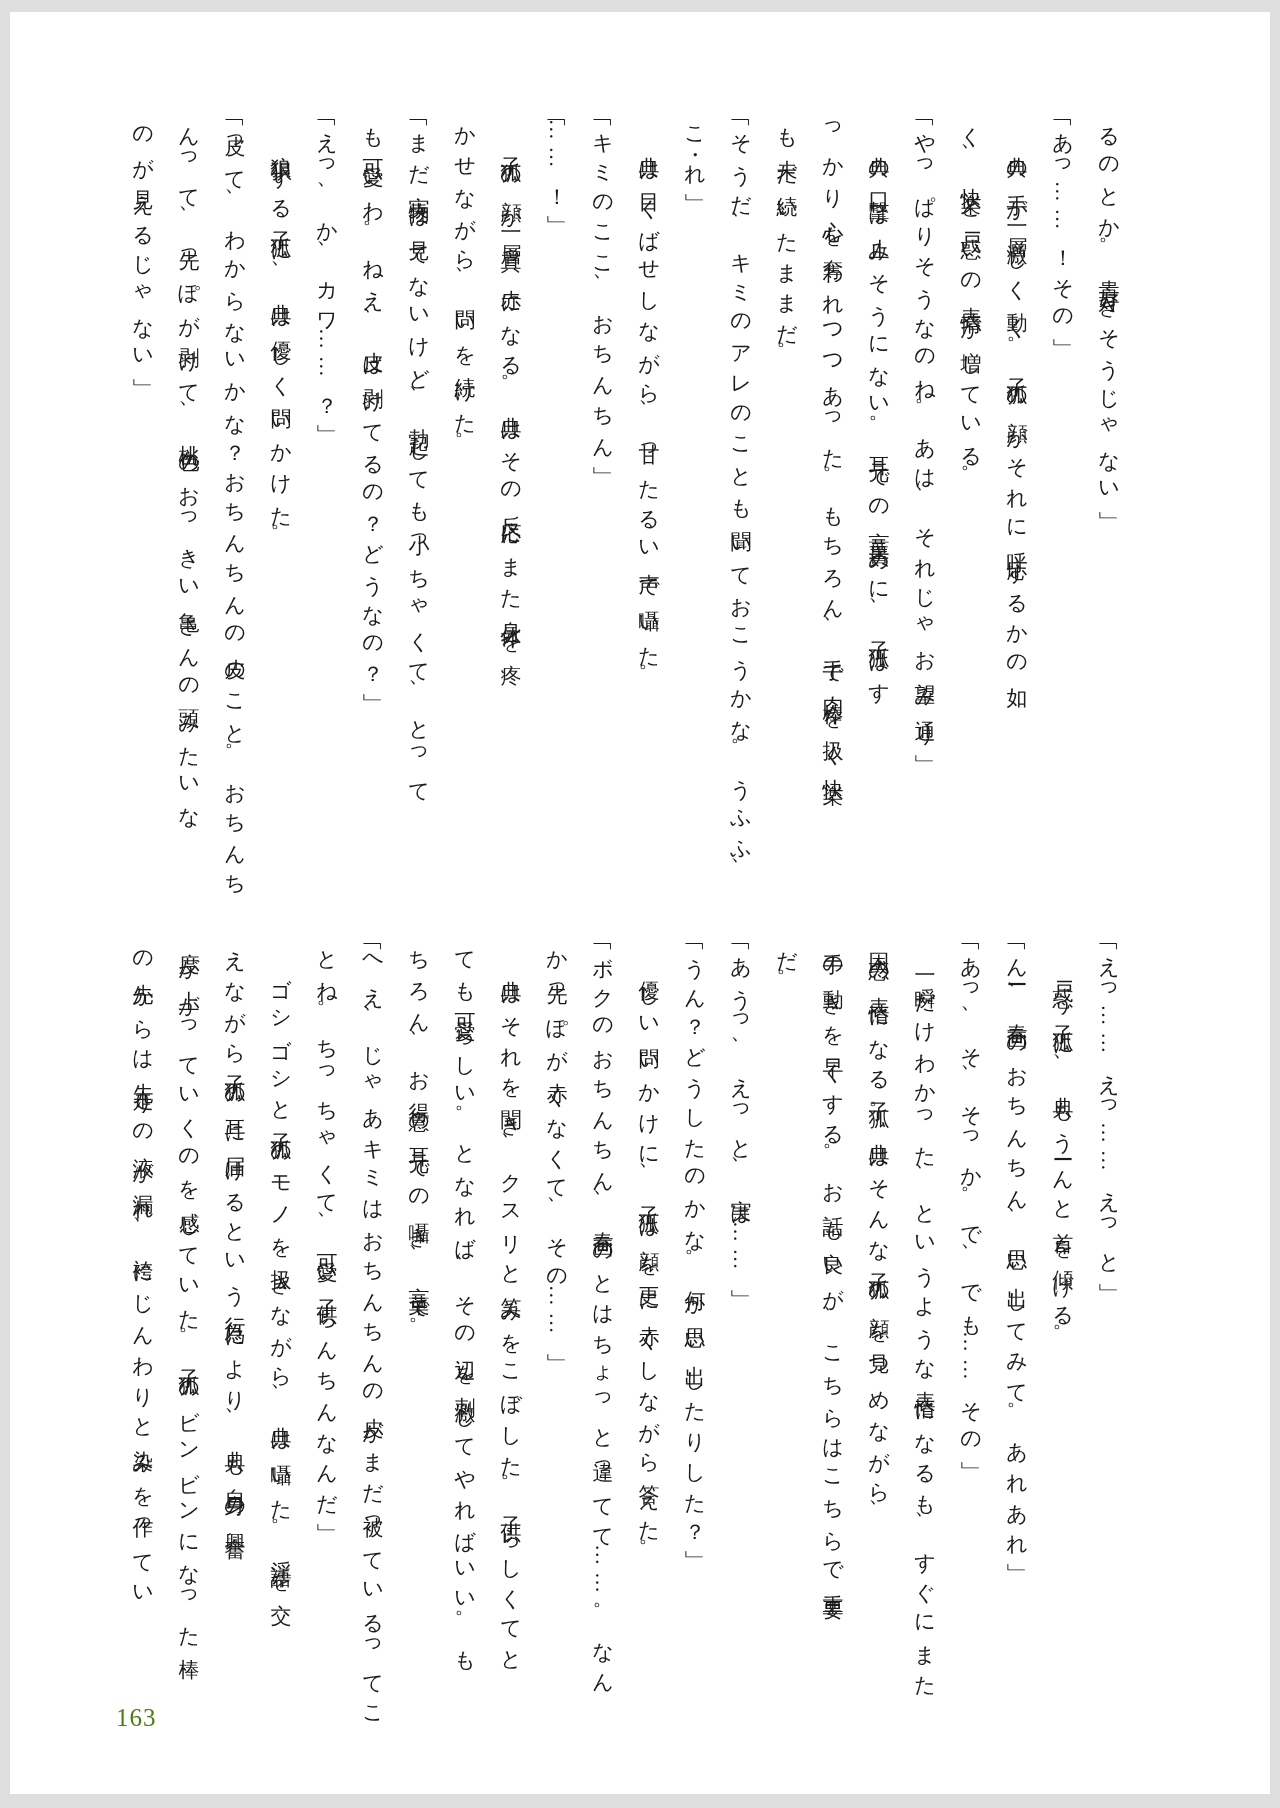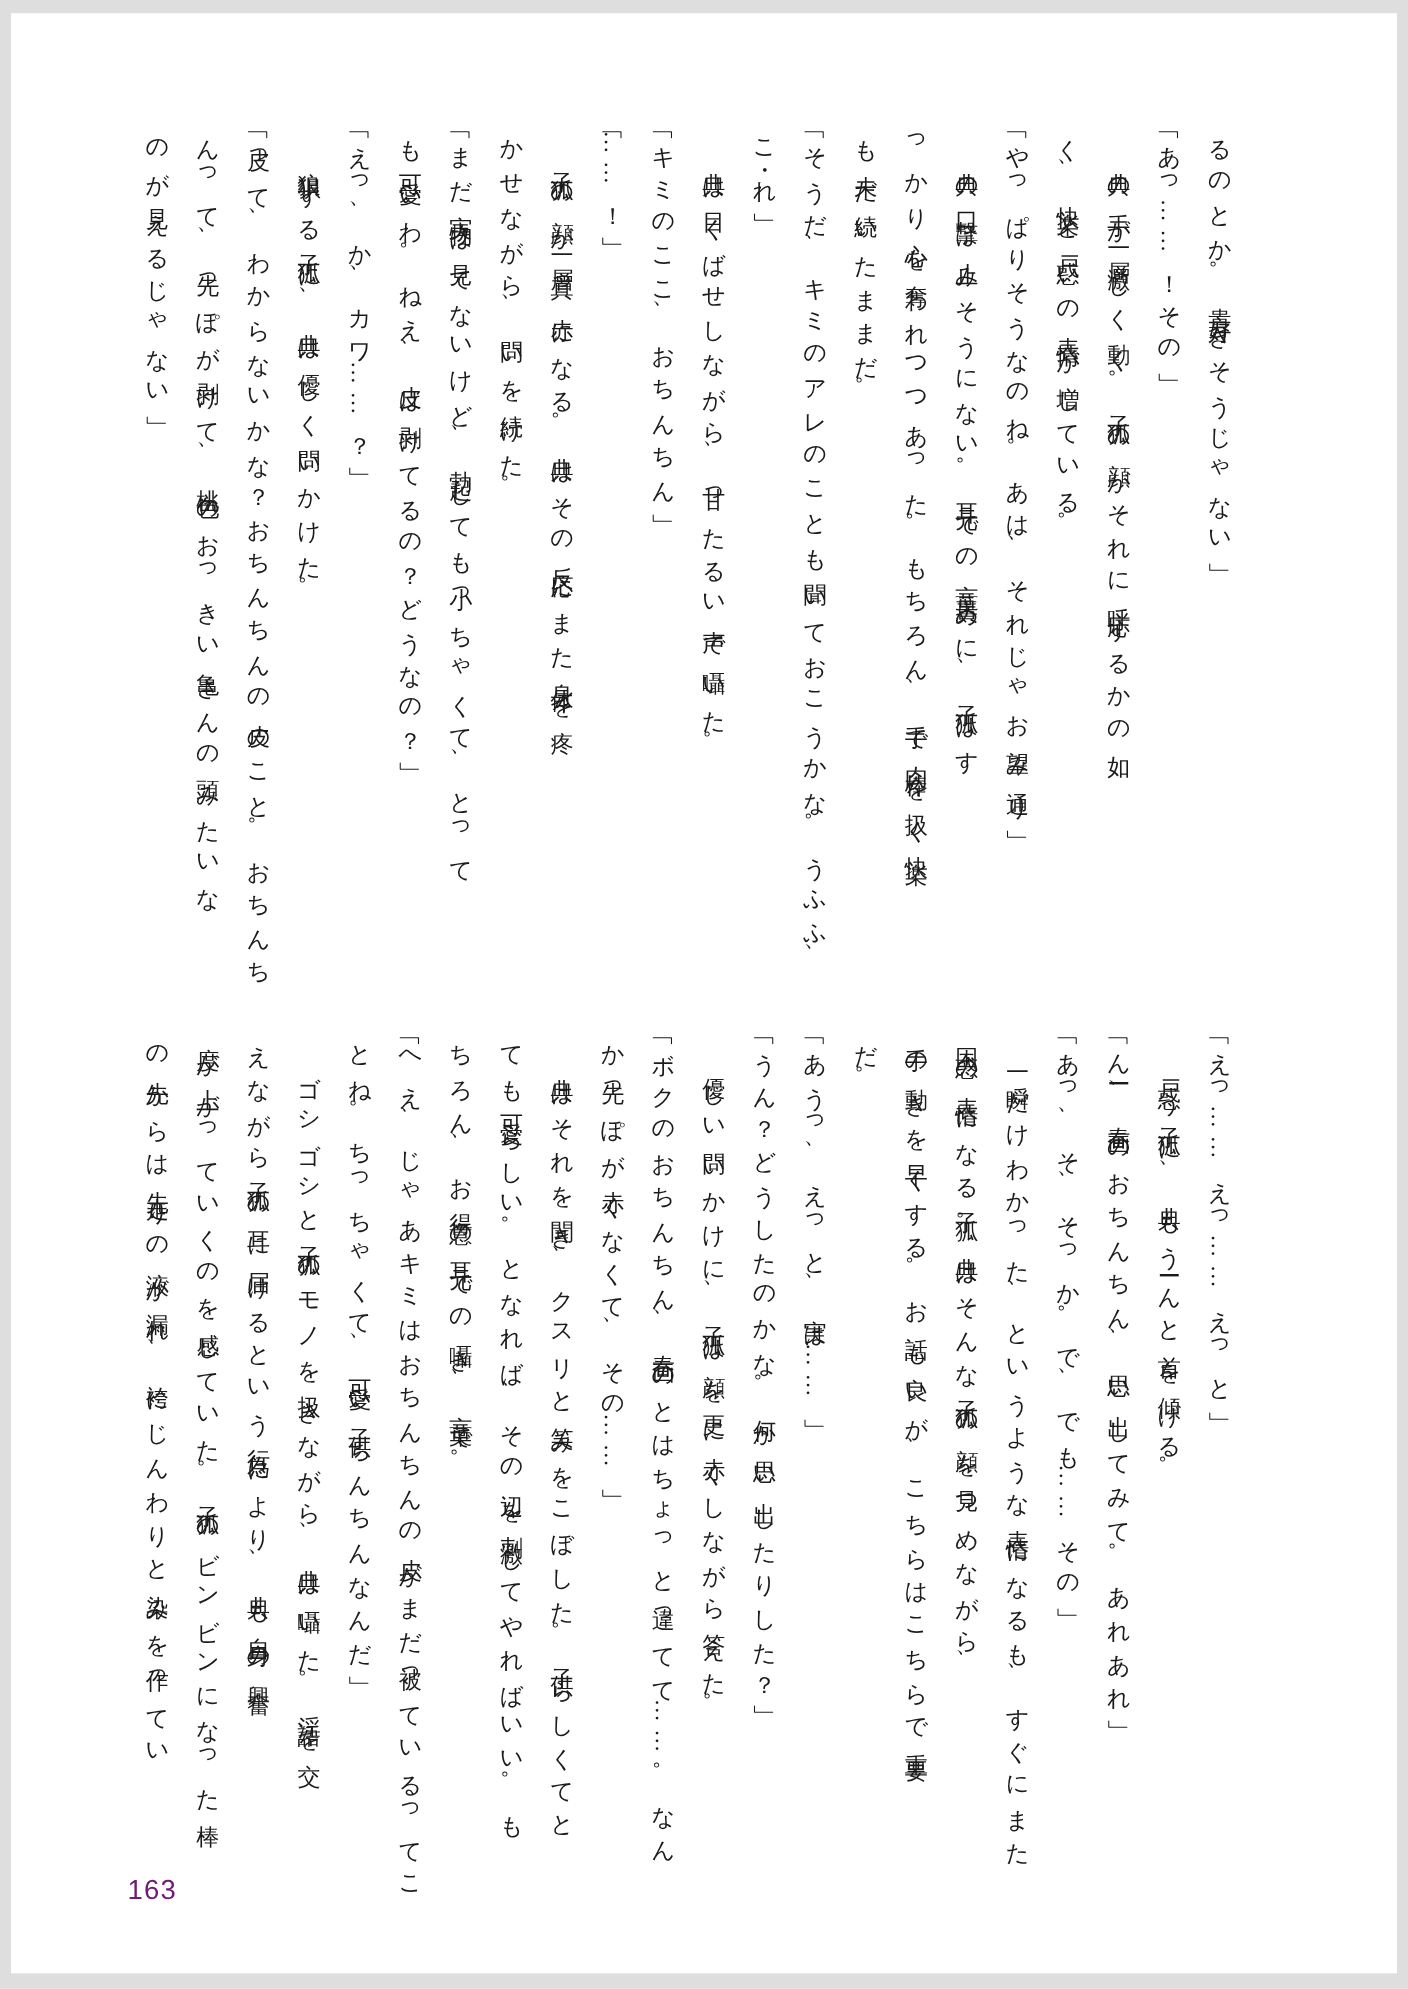--- a/index.html
+++ b/index.html
@@ -46,23 +46,23 @@
   }
   #block-bottom {
     top: 924px;
     right: 138px;
     height: 790px;
   }
   .page-number {
     position: absolute;
     left: 106px;
     top: 1692px;
-    font-family: Liberation Sans, sans-serif;
+    font-family: Liberation Serif, serif;
     font-size: 25px;
-    color: #701a75;
+    color: #4d7c0f;
     letter-spacing: 1px;
   }
 </style>
 </head>
 <body>
 
 <div class="page">
 
   <div id="block-top" class="vblock">
       <p>るのとか。貴方好きそうじゃない」</p>

